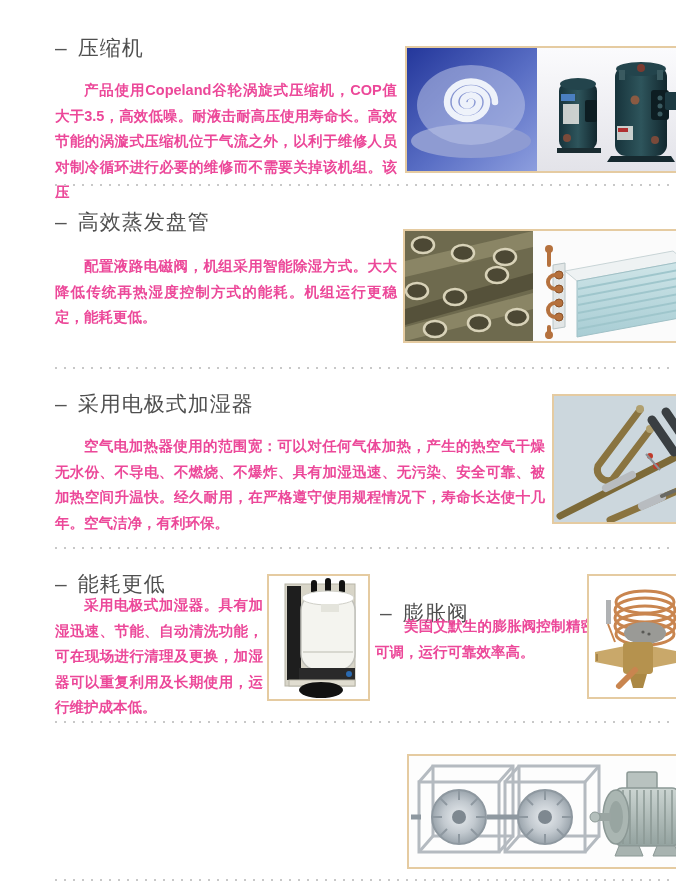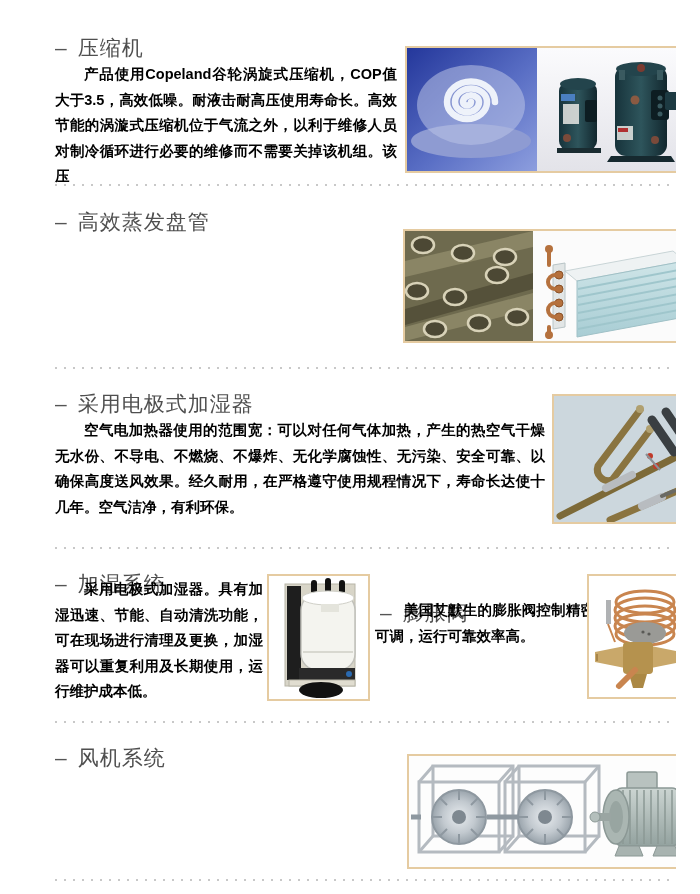--- a/index.html
+++ b/index.html
@@ -6,22 +6,22 @@
   .page{
     position:relative;width:676px;height:894px;background:#ffffff;
     font-family:"Liberation Sans","DejaVu Sans",sans-serif;overflow:hidden;
   }
   .sec-title{
     position:absolute;color:#4f4f4f;font-size:21px;font-weight:400;
     letter-spacing:1px;white-space:nowrap;
   }
   .sec-title .dash{margin-right:10px;font-weight:400;color:#555;}
   .sec-body{
-    position:absolute;color:#000000;font-size:14.5px;font-weight:700;
-    line-height:1.76;text-align:justify;
+    position:absolute;color:#ec4899;font-size:14.5px;font-weight:700;
+    line-height:1.76;text-align:justify;margin-top:16px;
   }
   .sec-body p{margin:0;text-indent:2em;}
   .photo{
     position:absolute;border:2px solid #e5cba1;background:#fff;box-sizing:border-box;
   }
   .photo svg{display:block;}
   .divider{
     position:absolute;height:2px;left:55px;width:640px;
     background-image:repeating-linear-gradient(to right,#c8c8c8 0 2px,transparent 2px 9px);
   }
@@ -85,20 +85,21 @@
       <circle cx="248" cy="92" r="4" fill="#7a4a3a"></circle>
       <path d="M204,108 L264,108 L268,114 L200,114 Z" fill="#16292f"></path>
     </svg>
   </div>
   <div class="divider" style="top:184px;"></div>
 
   <div class="sec-title" style="left:55px;top:208px;text-align:center;">
     <span class="dash">–</span><span>高效蒸发盘管</span>
   </div>
   <div class="sec-body" style="left:55px;top:238px;width:342px;">
+    <p>配置液路电磁阀，机组采用智能除湿方式。大大降低传统再热湿度控制方式的能耗。机组运行更稳定，能耗更低。</p>
   </div>
   <div class="photo" style="left:403px;top:229px;width:287px;height:114px;">
     <svg width="283" height="110" viewBox="0 0 283 110">
       <defs>
         <linearGradient id="finFace" x1="0" y1="0" x2="0" y2="1">
           <stop offset="0" stop-color="#cfe5e8"></stop>
             <stop offset="1" stop-color="#a8cdd4"></stop>
         </linearGradient>
       </defs>
 
@@ -145,21 +146,21 @@
       <circle cx="144" cy="18" r="4" fill="#b5713d"></circle>
       <circle cx="144" cy="104" r="4" fill="#b5713d"></circle>
     </svg>
   </div>
   <div class="divider" style="top:367px;"></div>
 
   <div class="sec-title" style="left:55px;top:390px;">
     <span class="dash">–</span><span>采用电极式加湿器</span>
   </div>
   <div class="sec-body" style="left:55px;top:418px;width:490px;">
-    <p>空气电加热器使用的范围宽：可以对任何气体加热，产生的热空气干燥无水份、不导电、不燃烧、不爆炸、无化学腐蚀性、无污染、安全可靠、以确保高度送风效果。经久耐用，在严格遵守使用规程情况下，寿命长达使十几年。空气洁净，有利环保。</p>
+    <p>空气电加热器使用的范围宽：可以对任何气体加热，产生的热空气干燥无水份、不导电、不燃烧、不爆炸、具有加湿迅速、无污染、安全可靠、被加热空间升温快。经久耐用，在严格遵守使用规程情况下，寿命长达使十几年。空气洁净，有利环保。</p>
   </div>
   <div class="photo" style="left:552px;top:394px;width:138px;height:130px;">
     <svg width="134" height="126" viewBox="0 0 134 126">
       <rect x="0" y="0" width="134" height="126" fill="#ccd7dd"></rect>
 
       <path d="M86,14 L44,70 A 11 11 0 0 0 58 84 L96,34" fill="none" stroke="#8a7440" stroke-width="7" stroke-linecap="round"></path>
       <circle cx="86" cy="13" r="4" fill="#b0a070"></circle>
       <circle cx="96" cy="33" r="4" fill="#b0a070"></circle>
 
       <line x1="6" y1="120" x2="128" y2="58" stroke="#7d6a38" stroke-width="7" stroke-linecap="round"></line>
@@ -171,21 +172,21 @@
       <line x1="98" y1="24" x2="120" y2="56" stroke="#3a3f42" stroke-width="9" stroke-linecap="round"></line>
       <line x1="112" y1="16" x2="131" y2="44" stroke="#3a3f42" stroke-width="9" stroke-linecap="round"></line>
       <circle cx="96" cy="60" r="3" fill="#c03a2a"></circle>
       <circle cx="102" cy="70" r="3" fill="#c03a2a"></circle>
       <line x1="92" y1="58" x2="106" y2="74" stroke="#8a8f94" stroke-width="2"></line>
     </svg>
   </div>
   <div class="divider" style="top:547px;"></div>
 
   <div class="sec-title" style="left:55px;top:570px;">
-    <span class="dash">–</span><span>加湿系统</span>
+    <span class="dash">–</span><span>能耗更低</span>
   </div>
   <div class="sec-body" style="left:55px;top:577px;width:208px;">
     <p>采用电极式加湿器。具有加湿迅速、节能、自动清洗功能，可在现场进行清理及更换，加湿器可以重复利用及长期使用，运行维护成本低。</p>
   </div>
   <div class="photo" style="left:267px;top:574px;width:103px;height:127px;">
     <svg width="99" height="123" viewBox="0 0 99 123">
       <rect x="0" y="0" width="99" height="123" fill="#ffffff"></rect>
       <rect x="16" y="8" width="70" height="102" fill="#d8d5c8" stroke="#b8b5a8" stroke-width="1"></rect>
       <rect x="18" y="10" width="14" height="94" fill="#1e1e1e"></rect>
 
@@ -233,23 +234,20 @@
       <polygon points="62,70 92,76 92,86 62,92" fill="#c9a86a"></polygon>
       <rect x="34" y="66" width="30" height="32" rx="4" fill="#b5924e"></rect>
       <polygon points="40,98 58,98 54,112 44,112" fill="#ab8844"></polygon>
       <line x1="30" y1="110" x2="46" y2="94" stroke="#c9854f" stroke-width="6" stroke-linecap="round"></line>
       <line x1="8" y1="78" x2="8" y2="85" stroke="#a8864a" stroke-width="2"></line>
       <line x1="90" y1="78" x2="90" y2="85" stroke="#a8864a" stroke-width="2"></line>
     </svg>
   </div>
   <div class="divider" style="top:721px;"></div>
 
-  <div class="sec-title" style="left:55px;top:744px;">
-    <span class="dash">–</span><span>风机系统</span>
-  </div>
   <div class="photo" style="left:407px;top:754px;width:283px;height:115px;">
     <svg width="279" height="111" viewBox="0 0 279 111">
       <defs>
         <linearGradient id="motorBody" x1="0" y1="0" x2="0" y2="1">
           <stop offset="0" stop-color="#ccd5d2"></stop>
             <stop offset="1" stop-color="#93a29f"></stop>
         </linearGradient>
         <radialGradient id="impeller" cx="0.5" cy="0.5" r="0.5">
           <stop offset="0" stop-color="#e8ecef"></stop>
             <stop offset="0.6" stop-color="#c2c9cf"></stop>

